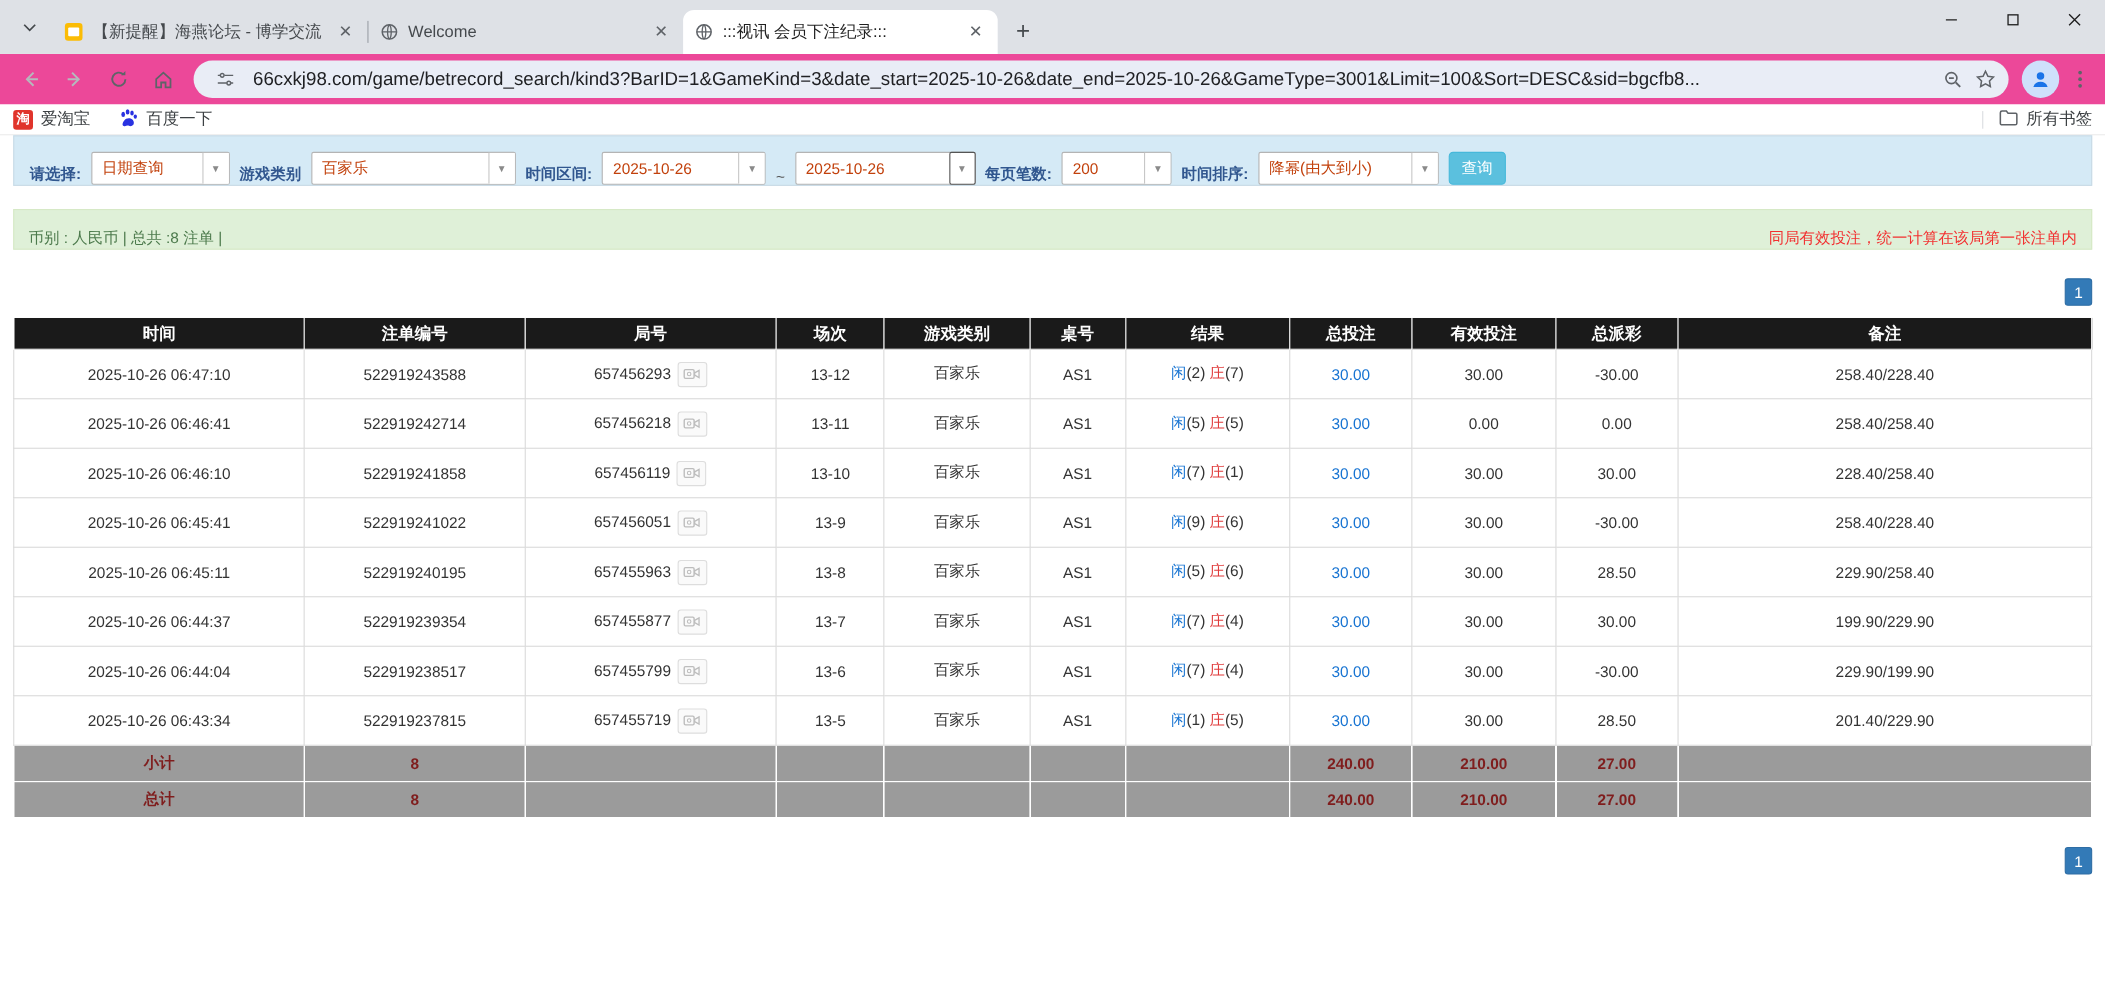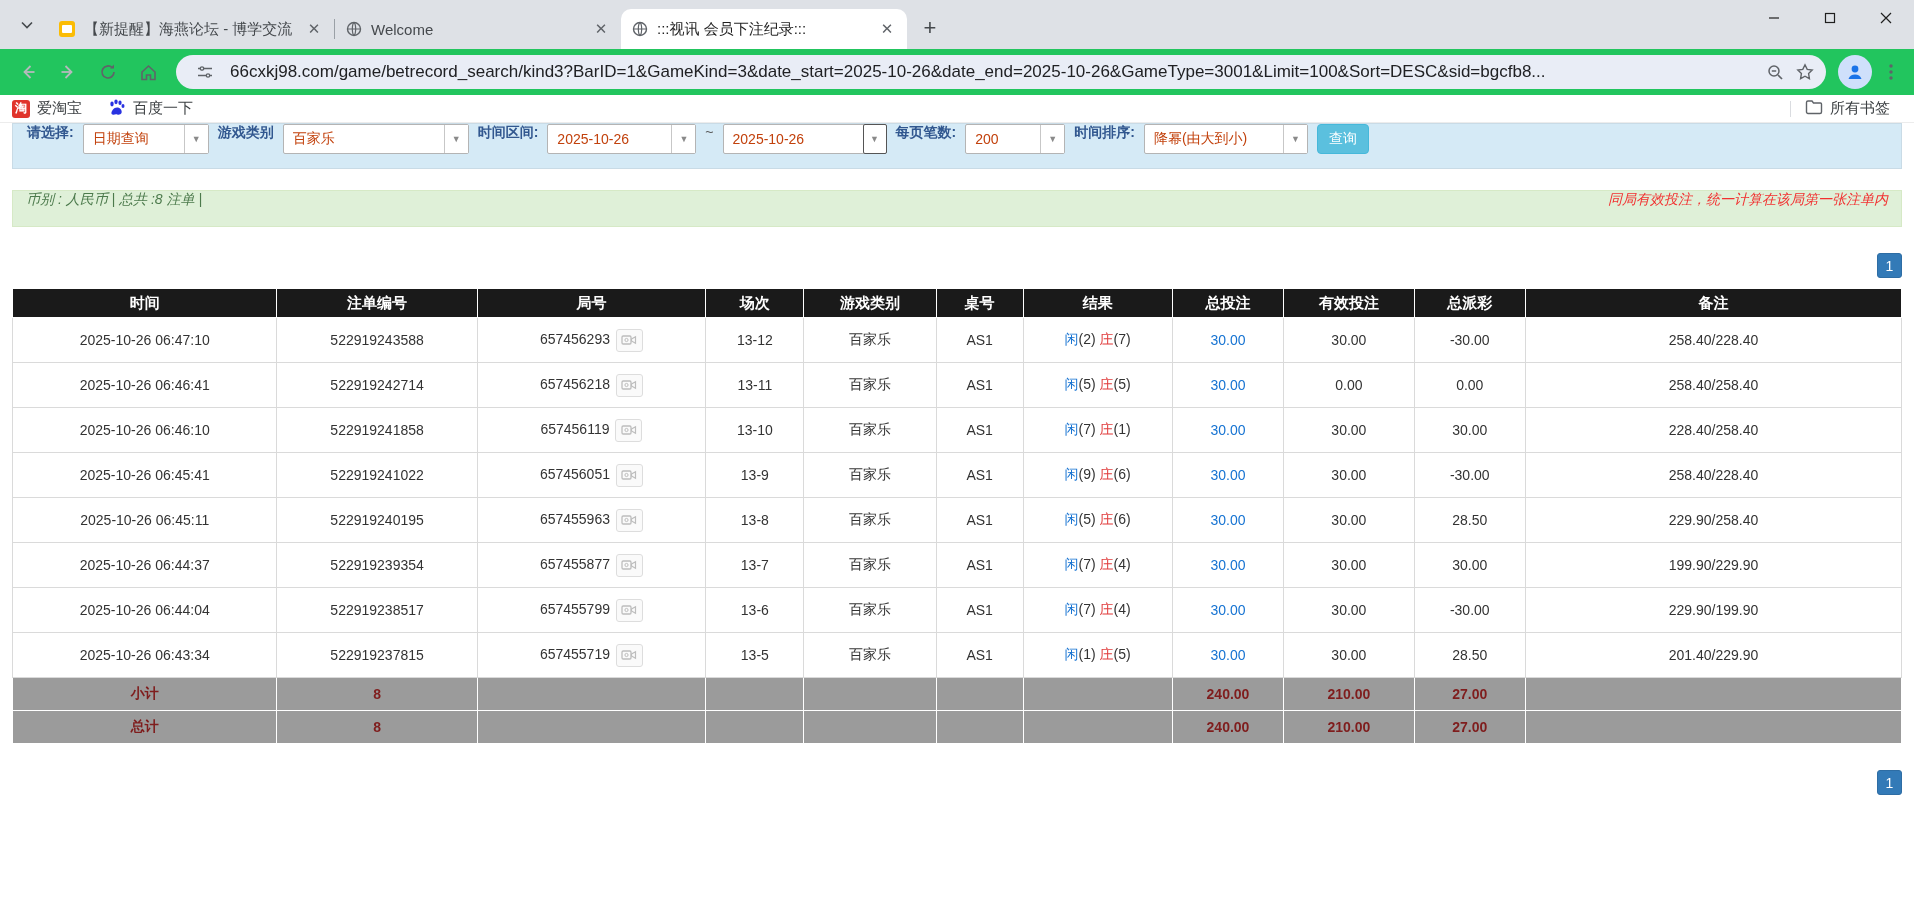--- a/index.html
+++ b/index.html
@@ -18,21 +18,21 @@
     justify-content:center; font-size:15px; color:#5f6368; }
   .tab-sep { width:1px; height:20px; background:#9aa0a6; margin-bottom:10px; }
   .favicon { width:18px; height:18px; flex:none; display:flex; align-items:center; justify-content:center; }
   .mail-ico { width:16px; height:16px; background:#fbbc05; border-radius:3px; position:relative; overflow:hidden; }
   .mail-ico::after { content:""; position:absolute; left:3px; top:4px; width:10px; height:8px; background:#fff; border-radius:1px; }
   .new-tab { width:30px; height:30px; margin:0 0 6px 8px; display:flex; align-items:center; justify-content:center;
     font-size:22px; color:#45494d; border-radius:50%; cursor:pointer; }
   .win-controls { position:absolute; right:0; top:0; height:36px; display:flex; align-items:center; }
   .win-btn { width:56px; height:36px; display:flex; align-items:center; justify-content:center; color:#1f1f1f; cursor:pointer; }
 
-  .toolbar { height:46px; background:#22c55e; display:flex; align-items:center; padding:0 8px; }
+  .toolbar { height:46px; background:#ec4899; display:flex; align-items:center; padding:0 8px; }
   .nav-btn { width:34px; height:34px; margin:0 3px; display:flex; align-items:center; justify-content:center;
     border-radius:50%; color:#5f6368; cursor:pointer; }
   .nav-btn.disabled { color:#b6b9bd; }
   .omnibox { flex:1; height:34px; margin:0 8px; background:#e9edf6; border-radius:17px; display:flex;
     align-items:center; padding:0 6px 0 14px; }
   .omnibox .url { flex:1; font-size:17px; color:#202124; white-space:nowrap; overflow:hidden; margin-left:10px; }
   .omni-ico { width:30px; height:30px; display:flex; align-items:center; justify-content:center; color:#5f6368; }
   .avatar { width:34px; height:34px; border-radius:50%; background:#cfe0fb; display:flex; align-items:center;
     justify-content:center; margin:0 4px; cursor:pointer; }
   .kebab { width:30px; height:30px; display:flex; align-items:center; justify-content:center; color:#5f6368; cursor:pointer; }
@@ -42,34 +42,34 @@
   .bm-item { display:flex; align-items:center; gap:7px; font-size:15px; color:#3c4043; margin-right:26px; cursor:pointer; }
   .bm-spacer { flex:1; }
   .bm-sep { width:1px; height:16px; background:#dadce0; margin-right:14px; }
   .taobao-ico { width:18px; height:18px; background:#e0342b; border-radius:3px; color:#fff; font-size:12px;
     display:flex; align-items:center; justify-content:center; font-weight:bold; }
 
   
   .page { padding:0 12px; }
   .page-title { font-size:20px; color:#333; margin:26px 0 16px 0; font-weight:400; }
 
-  .filter-bar { border:1px solid #c9dbe6; background:#d5eaf6; height:46px; display:flex; align-items:flex-start;
+  .filter-bar { border:1px solid #c9dbe6; background:#d5eaf6; height:46px; display:flex; align-items:flex-end;
     padding:0 14px; gap:9px; }
   .f-label { font-size:14px; font-weight:bold; color:#31578f; white-space:nowrap; }
   .select { display:flex; background:#fff; border:1px solid #b4b4b4; border-radius:2px; height:30px; align-items:stretch; cursor:pointer; }
   .select .val { flex:1; font-size:14px; color:#c2410c; display:flex; align-items:center; padding:0 9px; white-space:nowrap; overflow:hidden; }
   .select .caret { width:24px; border-left:1px solid #c7c7c7; display:flex; align-items:center; justify-content:center;
     color:#8a8a8a; font-size:9px; background:#fff; }
   .select.focused .caret { border:1px solid #555; border-radius:2px; margin:-1px; }
   .tilde { font-size:14px; color:#555; }
   .btn-search { background:#5bc0de; border:1px solid #46b8da; color:#fff; font-size:14px; border-radius:4px;
     height:30px; padding:0 11px; cursor:pointer; }
 
   .info-bar { margin-top:21px; background:#dff0d8; border:1px solid #d6e9c6; height:37px; display:flex;
-    align-items:flex-start; justify-content:space-between; padding:0 13px; font-size:14px;font-style:italic; }
+    align-items:flex-end; justify-content:space-between; padding:0 13px; font-size:14px; }
   .info-left { color:#4c7a4c; }
   .info-right { color:#f23030; }
 
   .pager-row { display:flex; justify-content:flex-end; margin:26px 0 10px 0; }
   .pager-row.bottom { margin:26px 0 0 0; }
   .page-btn { min-width:25px; height:25px; background:#337ab7; color:#fff; font-size:14px; border:1px solid #2e6da4;
     border-radius:3px; display:flex; align-items:center; justify-content:center; cursor:pointer; }
 
   table.bets { width:100%; border-collapse:collapse; table-layout:fixed; }
   table.bets th { background:#1a1a1a; color:#fff; font-size:15px; font-weight:bold; height:29px;
@@ -222,21 +222,21 @@
           <ellipse cx="8" cy="3.8" rx="1.7" ry="2.4" fill="#2932e1"></ellipse>
           <ellipse cx="12" cy="4.8" rx="1.6" ry="2.3" fill="#2932e1"></ellipse>
           <ellipse cx="15" cy="8" rx="1.5" ry="2" fill="#2932e1"></ellipse>
           <path d="M5 11.5c1.5-2.5 6-2.8 7.8-.3 1.5 2.1 1.2 4.8-1.3 5.4-1.7.4-2.3-.4-3.5-.4s-2 .8-3.5.3c-1.9-.6-1-3.3.5-5z" fill="#2932e1"></path>
         </svg>
     </span>
     <span>百度一下</span>
   </div>
   <div class="bm-spacer"></div>
   <div class="bm-sep"></div>
-  <div class="bm-item" style="margin-right:12px">
+  <div class="bm-item" style="margin-right:0">
     <span>
       <svg width="18" height="16" viewBox="0 0 18 16">
           <path d="M1.5 3.5a1.5 1.5 0 0 1 1.5-1.5h4l1.5 2h7a1 1 0 0 1 1 1v8a1.5 1.5 0 0 1-1.5 1.5H3A1.5 1.5 0 0 1 1.5 13z" fill="none" stroke="#5f6368" stroke-width="1.4"></path>
         </svg>
     </span>
     <span>所有书签</span>
   </div>
 </div>
 
 <div class="page">

